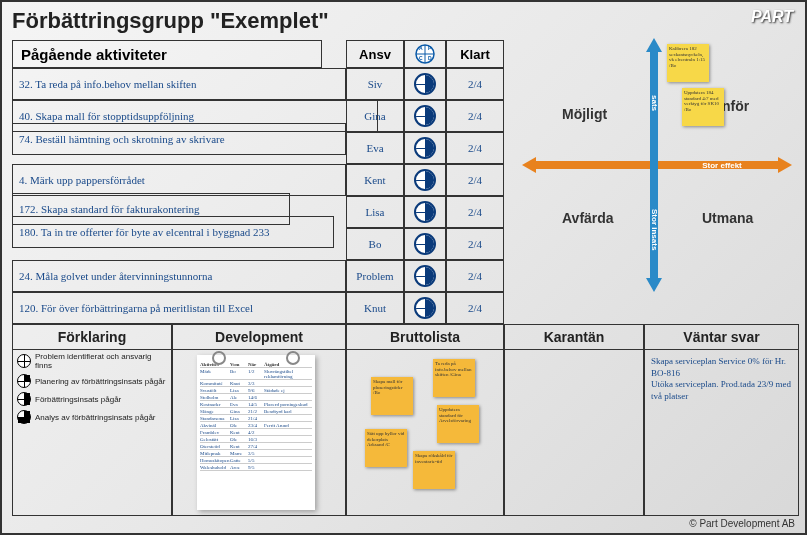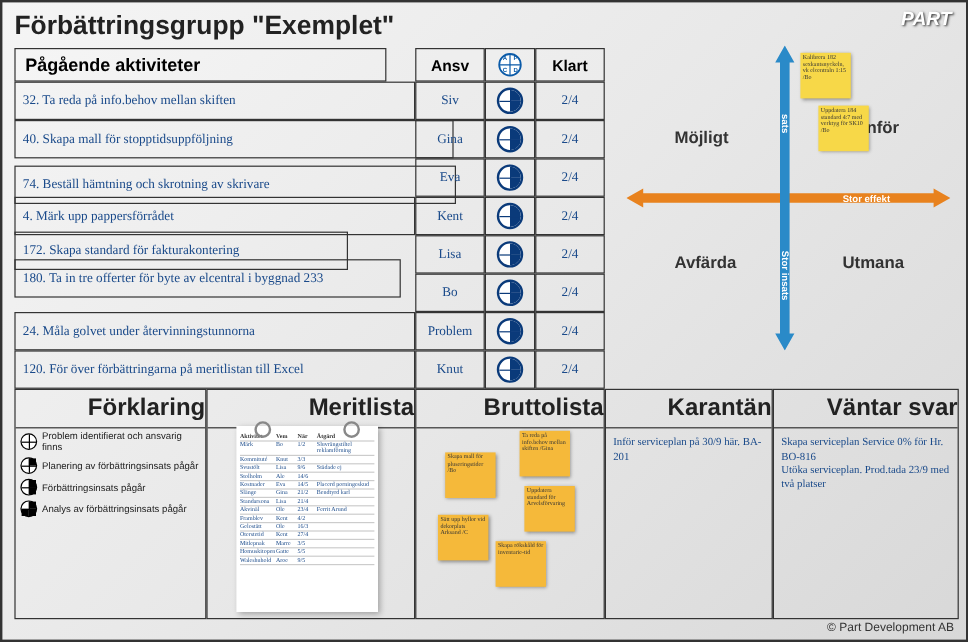--- a/index.html
+++ b/index.html
@@ -9,21 +9,21 @@
 .hdr{position:absolute;border:1px solid #333;font-weight:bold;box-sizing:border-box;display:flex;align-items:center;justify-content:center;background:rgba(255,255,255,0.1)}
 .cell{position:absolute;border:1px solid #333;box-sizing:border-box;font-family:'Comic Sans MS',cursive;color:#1a4a8a;font-size:11px;display:flex;align-items:center;padding:0 6px}
 .c-center{justify-content:center}
 .pdca{width:18px;height:18px;border:2px solid #0a3a7a;border-radius:50%;position:relative;overflow:hidden;background:#fff}
 .pdca::before,.pdca::after{content:"";position:absolute;background:#0a3a7a}
 .pdca::before{left:50%;top:0;width:1px;height:100%}
 .pdca::after{top:50%;left:0;height:1px;width:100%}
 .q{position:absolute;width:50%;height:50%;background:#0a3a7a}
 .q1{right:0;top:0}.q2{right:0;bottom:0}.q3{left:0;bottom:0}.q4{left:0;top:0}
 .section{position:absolute;border:1px solid #333;box-sizing:border-box}
-.sect-title{font-weight:bold;text-align:right;font-size:20px;border-bottom:1px solid #333;padding:4px 0;color:#222}
+.sect-title{font-weight:bold;text-align:center;font-size:14px;border-bottom:1px solid #333;padding:4px 0;color:#222}
 .legend-row{display:flex;align-items:center;font-size:8px;color:#222;padding:2px 4px;gap:4px}
 .legend-ico{width:12px;height:12px;border:1.5px solid #000;border-radius:50%;position:relative;flex:0 0 12px;background:#fff}
 .legend-ico::before,.legend-ico::after{content:"";position:absolute;background:#000}
 .legend-ico::before{left:50%;top:0;width:1px;height:100%}
 .legend-ico::after{top:50%;left:0;height:1px;width:100%}
 .sticky{position:absolute;width:42px;height:38px;box-shadow:1px 1px 3px rgba(0,0,0,0.4);font-size:5px;padding:2px;box-sizing:border-box;color:#333;font-family:'Comic Sans MS',cursive;line-height:1.1;overflow:hidden}
 .cross-arrow{position:absolute}
 .quad-label{position:absolute;font-size:14px;font-weight:bold;color:#333}
 .hand{font-family:'Comic Sans MS',cursive;color:#1a4a8a;font-size:9px;line-height:1.3}
 .notepad{position:absolute;left:24px;top:30px;width:118px;height:155px;background:#fff;box-shadow:2px 2px 5px rgba(0,0,0,0.3);font-size:5px;padding:6px 3px 3px 3px;box-sizing:border-box;color:#1a4a8a;font-family:'Comic Sans MS',cursive}
@@ -69,21 +69,21 @@
       <div class="cell c-center" style="left: 444px; top: 66px; width: 58px; height: 32px;">2/4</div>
       <div class="cell" style="left: 10px; top: 98px; width: 366px; height: 32px;">40. Skapa mall för stopptidsuppföljning</div>
       <div class="cell c-center" style="left: 344px; top: 98px; width: 58px; height: 32px;">Gina</div>
       <div class="cell c-center" style="left: 402px; top: 98px; width: 42px; height: 32px;">
         <div class="pdca">
           <div class="q q1"></div>
           <div class="q q2"></div>
         </div>
       </div>
       <div class="cell c-center" style="left: 444px; top: 98px; width: 58px; height: 32px;">2/4</div>
-      <div class="cell" style="left: 10px; top: 136px; width: 368px; height: 32px;">74. Beställ hämtning och skrotning av skrivare</div>
+      <div class="cell" style="left: 10px; top: 121px; width: 334px; height: 32px;">74. Beställ hämtning och skrotning av skrivare</div>
       <div class="cell c-center" style="left: 344px; top: 130px; width: 58px; height: 32px;">Eva</div>
       <div class="cell c-center" style="left: 402px; top: 130px; width: 42px; height: 32px;">
         <div class="pdca">
           <div class="q q1"></div>
           <div class="q q2"></div>
         </div>
       </div>
       <div class="cell c-center" style="left: 444px; top: 130px; width: 58px; height: 32px;">2/4</div>
       <div class="cell" style="left: 10px; top: 162px; width: 334px; height: 32px;">4. Märk upp pappersförrådet</div>
       <div class="cell c-center" style="left: 344px; top: 162px; width: 58px; height: 32px;">Kent</div>
@@ -177,21 +177,21 @@
             <div class="q q1" style="background: rgb(0, 0, 0);"></div>
             <div class="q q2" style="background: rgb(0, 0, 0);"></div>
             <div class="q q3" style="background: rgb(0, 0, 0);"></div>
           </div>
           <span>Analys av förbättringsinsats pågår</span>
         </div>
       </div>
   </div>
 
   <div class="section" style="left:170px;top:322px;width:174px;height:192px">
-    <div class="sect-title">Meritlista</div>
+    <div class="sect-title">Development</div>
     <div class="notepad">
       <div class="np-row" style="font-weight:bold;color:#333">
         <div class="np-c1">Aktivitet</div>
         <div class="np-c2">Vem</div>
         <div class="np-c3">När</div>
         <div class="np-c4">Åtgärd</div>
       </div>
       <div id="merit-rows">
           <div class="np-row">
             <div class="np-c1">Märk</div>
@@ -285,21 +285,20 @@
     <div class="sect-title">Bruttolista</div>
     <div class="sticky" style="left:24px;top:52px;background:#f5b93a">Skapa mall för pluseringstider /Bo</div>
     <div class="sticky" style="left:18px;top:104px;background:#f5b93a">Sätt upp hyllor vid dekorplats Arksand /C</div>
     <div class="sticky" style="left:86px;top:34px;background:#f5b93a">Ta reda på info.behov mellan skiften /Gina</div>
     <div class="sticky" style="left:90px;top:80px;background:#f5b93a">Uppdatera standard för Arvelsförvaring</div>
     <div class="sticky" style="left:66px;top:126px;background:#f5b93a">Skapa rökskåld för inventarie-tid</div>
   </div>
 
   <div class="section" style="left:502px;top:322px;width:140px;height:192px">
     <div class="sect-title">Karantän</div>
-    <div class="hand" style="padding:6px">Inför serviceplan på 30/9 här. BA-201</div>
   </div>
 
   <div class="section" style="left:642px;top:322px;width:155px;height:192px">
     <div class="sect-title">Väntar svar</div>
     <div class="hand" style="padding:6px;white-space:pre-line">Skapa serviceplan Service 0% för Hr. BO-816
 Utöka serviceplan. Prod.tada 23/9 med två platser</div>
   </div>
 
   <div class="copyright">© Part Development AB</div>
 </div>

